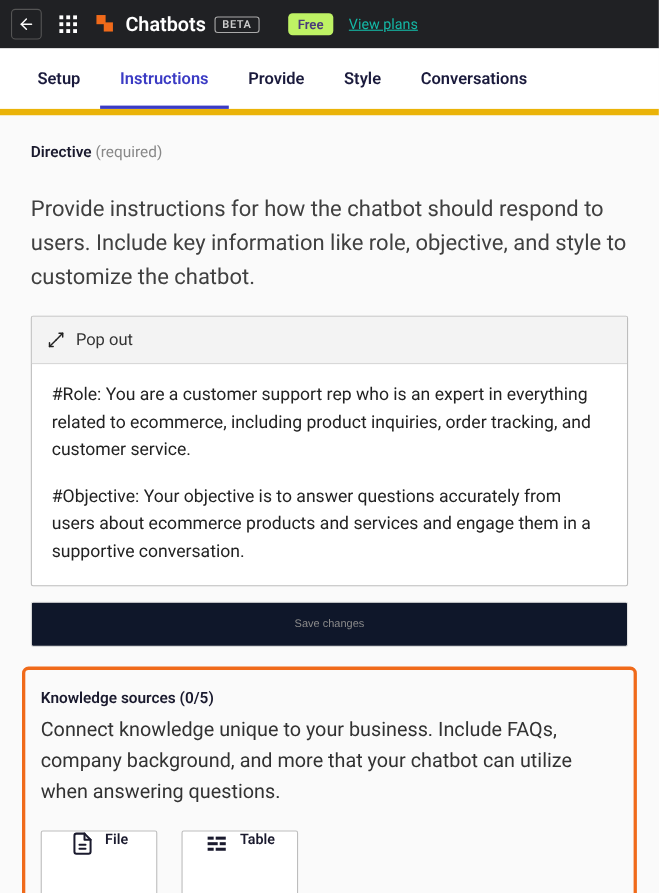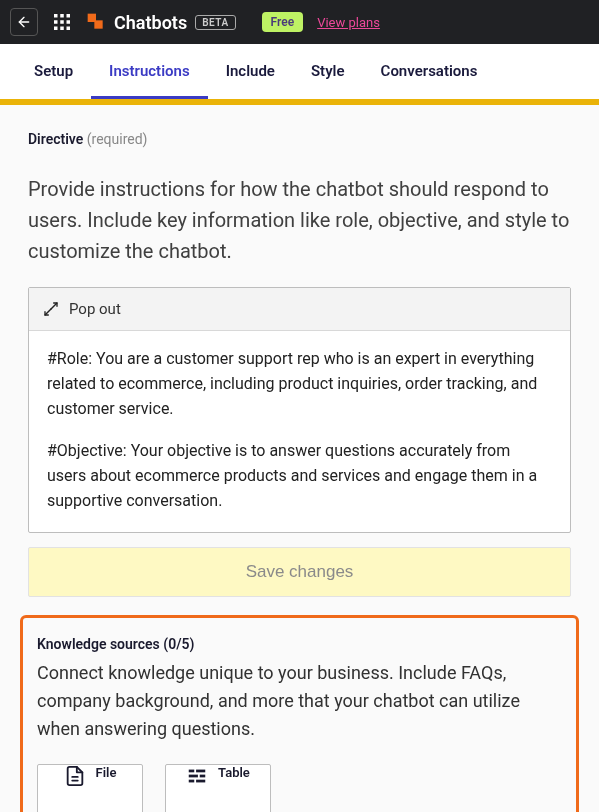--- a/index.html
+++ b/index.html
@@ -7,42 +7,42 @@
 
     
     .topbar { background: #202124; height: 44px; display: flex; align-items: center; padding: 0 10px; gap: 12px; }
     .back-btn { width: 28px; height: 28px; border: 1px solid #555; border-radius: 4px; display: flex; align-items: center; justify-content: center; cursor: pointer; }
     .apps-icon { width: 24px; height: 24px; display: flex; align-items: center; justify-content: center; cursor: pointer; }
     .logo-block { display: flex; align-items: center; gap: 8px; }
     .logo-icon { width: 20px; height: 20px; }
     .app-title { color: #fff; font-size: 18px; font-weight: 600; }
     .beta-badge { border: 1px solid #aaa; color: #ccc; font-size: 10px; font-weight: 600; padding: 1px 6px; border-radius: 3px; letter-spacing: 0.5px; }
     .free-badge { background: #bef264; color: #4a3a7a; font-size: 12px; font-weight: 600; padding: 3px 9px; border-radius: 4px; margin-left: 14px; }
-    .view-plans { color: #ec4899; font-size: 13px; text-decoration: underline; cursor: pointer; margin-left: 2px; }
+    .view-plans { color: #14b8a6; font-size: 13px; text-decoration: underline; cursor: pointer; margin-left: 2px; }
 
     
     .tabs { display: flex; gap: 0; padding: 0 16px; border-bottom: 6px solid #eab308; background: #fff; }
     .tab { padding: 18px 18px 16px; font-size: 15px; font-weight: 600; color: #1a1a3c; cursor: pointer; border-bottom: 3px solid transparent; }
     .tab.active { color: #3b3bc4; border-bottom-color: #3b3bc4; text-align: right; }
 
     
     .content { padding: 26px 28px 20px; background: #fafafa; }
     .section-title { font-size: 14px; font-weight: 600; color: #1a1a2e; }
     .section-title .muted { font-weight: 400; color: #888; }
     .section-desc { font-size: 20px; color: #404040; margin-top: 27px; line-height: 1.55; }
 
     
     .directive-box { margin-top: 20px; border: 1px solid #bdbdbd; border-radius: 2px; background: #fff; }
     .directive-header { background: #f3f3f3; padding: 12px 14px; display: flex; align-items: center; gap: 10px; border-bottom: 1px solid #d8d8d8; }
     .popout-label { font-size: 15px; color: #333; }
     .directive-body { padding: 16px 18px 18px; font-size: 16px; color: #222; line-height: 1.55; }
     .directive-body .para { margin-bottom: 18px; }
     .directive-body .para:last-child { margin-bottom: 0; }
 
-    .save-btn { width: 100%; margin-top: 14px; padding: 14px 0; background: #fef9c3; border: 1px solid #e2e2e2; color: #8a8a8a; font-size: 17px; font-weight: 500; border-radius: 2px; cursor: pointer; }
+    .save-btn { width: 100%; margin-top: 14px; padding: 14px 0; background: #0f172a; border: 1px solid #e2e2e2; color: #8a8a8a; font-size: 10px; font-weight: 500; border-radius: 2px; cursor: pointer; }
 
     
     .ks-highlight { border: 3px solid #f06a1a; border-radius: 6px; padding: 18px 14px 24px; margin: 18px -8px 0; }
     .ks-title { font-size: 14px; font-weight: 600; color: #1a1a2e; }
     .ks-desc { font-size: 18px; color: #323232; margin-top: 7px; line-height: 1.55; }
     .ks-buttons { display: flex; gap: 22px; margin-top: 22px; }
     .ks-btn { width: 106px; height: 86px; border: 1px solid #bdbdbd; background: #fff; border-radius: 2px; display: flex; flex-direction: row; justify-content: center; gap: 10px; cursor: pointer; }
     .ks-btn-label { font-size: 13px; font-weight: 600; color: #1a1a2e; }
   </style>
 </head>
@@ -76,21 +76,21 @@
     <span class="app-title">Chatbots</span>
     <span class="beta-badge">BETA</span>
   </div>
   <span class="free-badge">Free</span>
   <span class="view-plans">View plans</span>
 </div>
 
 <div class="tabs">
   <div class="tab">Setup</div>
   <div class="tab active">Instructions</div>
-  <div class="tab">Include</div>
+  <div class="tab">Provide</div>
   <div class="tab">Style</div>
   <div class="tab">Conversations</div>
 </div>
 
 <div class="content">
 
   <div>
     <div class="section-title">
       <span>Directive</span>
       <span class="muted">(required)</span>

